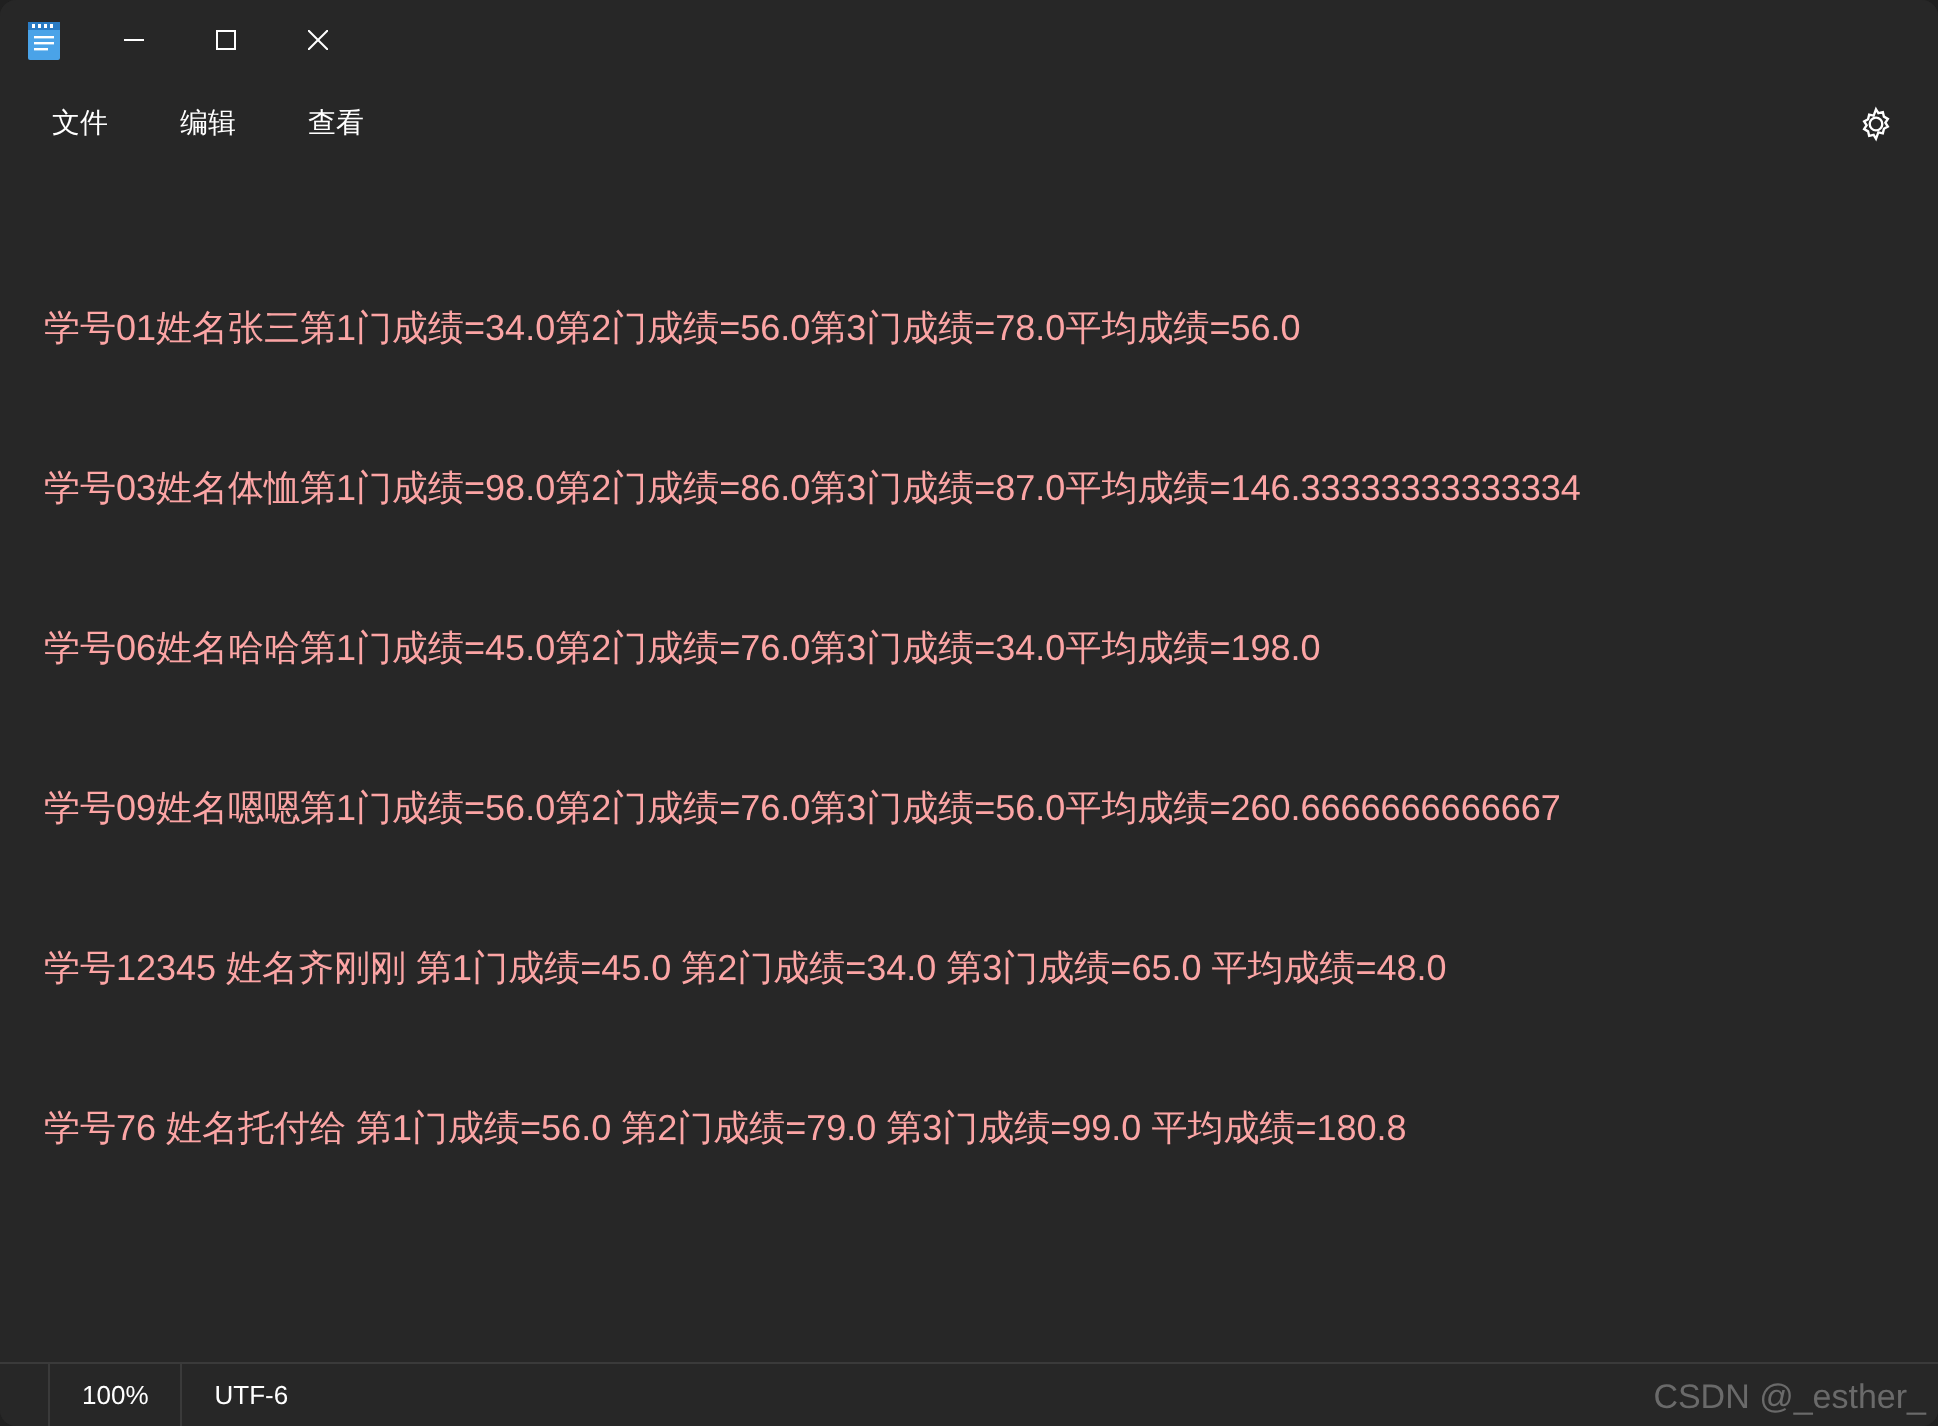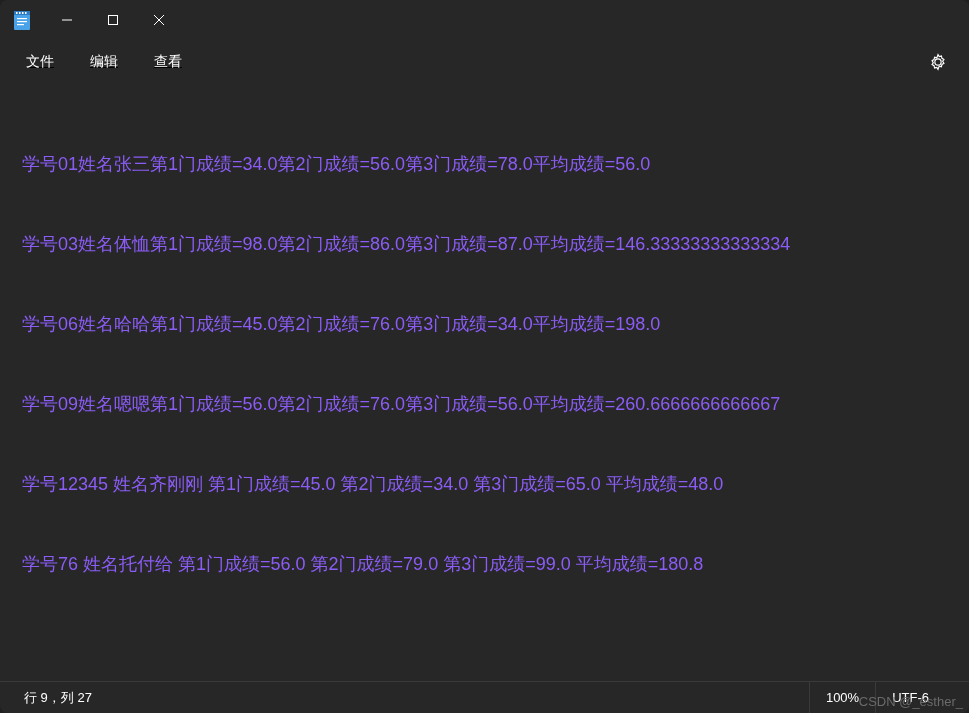--- a/index.html
+++ b/index.html
@@ -64,21 +64,20 @@
     .win-btn svg {
       width: 10px;
       height: 10px;
     }
     .menubar {
       height: 44px;
       display: flex;
       align-items: center;
       padding: 0 8px;
       background: #272727;
-      text-decoration: underline;
     }
     .menu-item {
       color: #ffffff;
       font-size: 14px;
       padding: 8px 18px;
       cursor: pointer;
     }
     .settings-btn {
       margin-left: auto;
       padding: 8px 14px;
@@ -87,21 +86,21 @@
       display: flex;
       align-items: center;
     }
     .settings-btn svg {
       width: 18px;
       height: 18px;
     }
     .content {
       flex: 1;
       padding: 14px 22px;
-      color: #8b5cf6;
+      color: #fca5a5;
       font-size: 18px;
       line-height: 1.48;
       overflow: auto;
       background: #272727;
       white-space: pre-wrap;
       word-break: break-all;
     }
     .content .line {
       display: block;
     }
@@ -123,21 +122,21 @@
       border-left: 1px solid #3a3a3a;
       height: 100%;
       display: flex;
       align-items: center;
     }
     .watermark {
       position: absolute;
       bottom: 4px;
       right: 6px;
       color: #6a6a6a;
-      font-size: 13px;
+      font-size: 17px;
       font-family: "Segoe UI", sans-serif;
       pointer-events: none;
     }
   </style>
 </head>
 <body>
 
 <div class="window">
 
   <div class="titlebar">
@@ -192,20 +191,19 @@
     <span class="line">学号06姓名哈哈第1门成绩=45.0第2门成绩=76.0第3门成绩=34.0平均成绩=198.0</span>
     <span class="line">学号09姓名嗯嗯第1门成绩=56.0第2门成绩=76.0第3门成绩=56.0平均成绩=260.6666666666667</span>
     <span class="line">学号12345 姓名齐刚刚 第1门成绩=45.0 第2门成绩=34.0 第3门成绩=65.0 平均成绩=48.0</span>
     <span class="line">学号76 姓名托付给 第1门成绩=56.0 第2门成绩=79.0 第3门成绩=99.0 平均成绩=180.8</span>
     
     
     
   </div>
 
   <div class="statusbar">
-    <div class="status-left">行 9，列 27</div>
     <div class="status-seg">100%</div>
     <div class="status-seg">UTF-6</div>
   </div>
 
 </div>
 
 <div class="watermark">CSDN @_esther_</div>
 
 </body></html>

